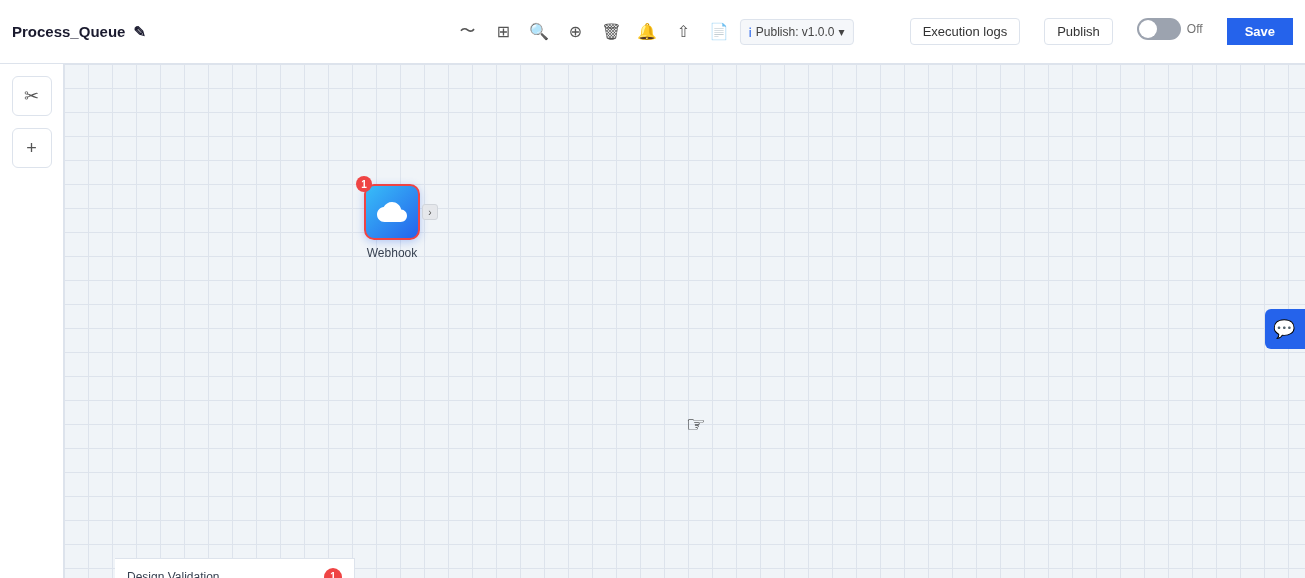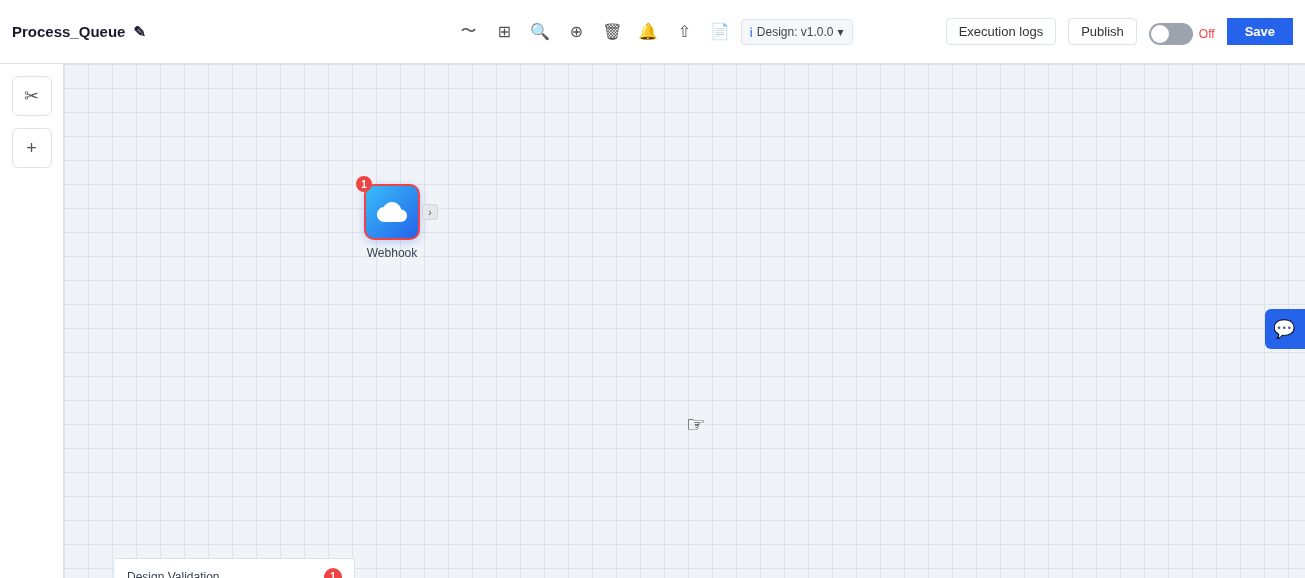--- a/index.html
+++ b/index.html
@@ -62,22 +62,22 @@
       border: 1px solid #dde3ec;
       border-radius: 4px;
       padding: 3px 8px;
       font-size: 12px;
       color: #444;
       cursor: pointer;
     }
     .version-badge .info-icon { color: #2563eb; font-size: 13px; }
     .toolbar-right {
       display: flex;
-      align-items: flex-end;
-      gap: 12px;
+      align-items: flex-start;
+      gap: 24px;
       margin-left: auto;
     }
     .exec-logs-btn {
       background: transparent;
       border: 1px solid #dde3ec;
       border-radius: 4px;
       padding: 5px 12px;
       font-size: 13px;
       color: #333;
       cursor: pointer;
@@ -115,21 +115,21 @@
       width: 18px;
       height: 18px;
       background: #fff;
       border-radius: 50%;
       top: 2px;
       left: 2px;
       transition: 0.2s;
     }
     .toggle-label {
       font-size: 12px;
-      color: #ef4444;
+      color: #737373;
       font-weight: 500;
     }
     .save-btn {
       background: #2563eb;
       color: #fff;
       border: none;
       border-radius: 0;
       padding: 6px 18px;
       font-size: 13px;
       font-weight: 600;
@@ -337,21 +337,21 @@
       <span>🔔</span>
     </button>
     <button class="toolbar-btn">
       <span>⇧</span>
     </button>
     <button class="toolbar-btn">
       <span>📄</span>
     </button>
     <div class="version-badge">
       <span class="info-icon">ℹ</span>
-      <span>Design: v1.0.0</span>
+      <span>Publish: v1.0.0</span>
       <span>▾</span>
     </div>
   </div>
 
   <div class="toolbar-right">
     <button class="exec-logs-btn">Execution logs</button>
     <button class="publish-btn">Publish</button>
     <div class="toggle-wrap">
       <label class="toggle">
 

